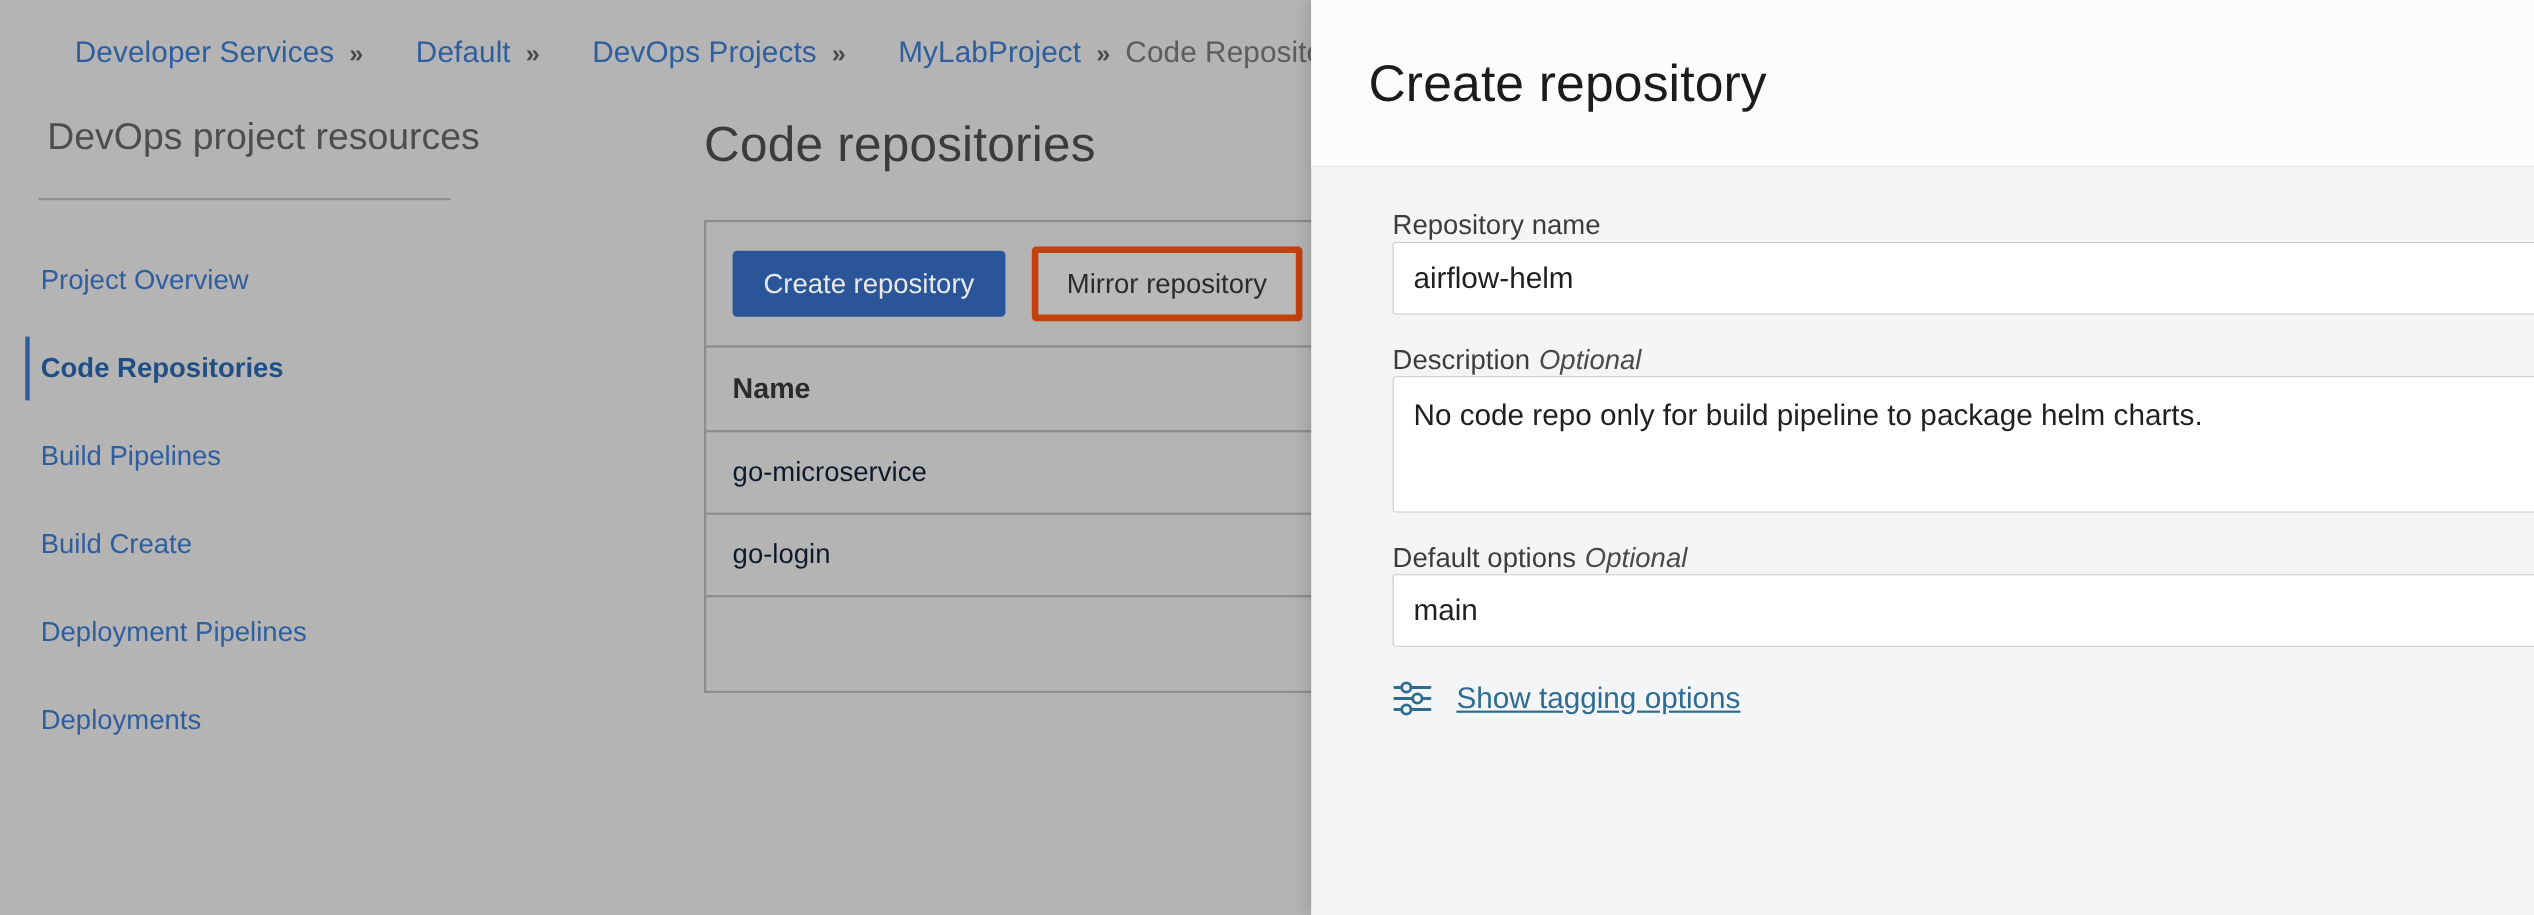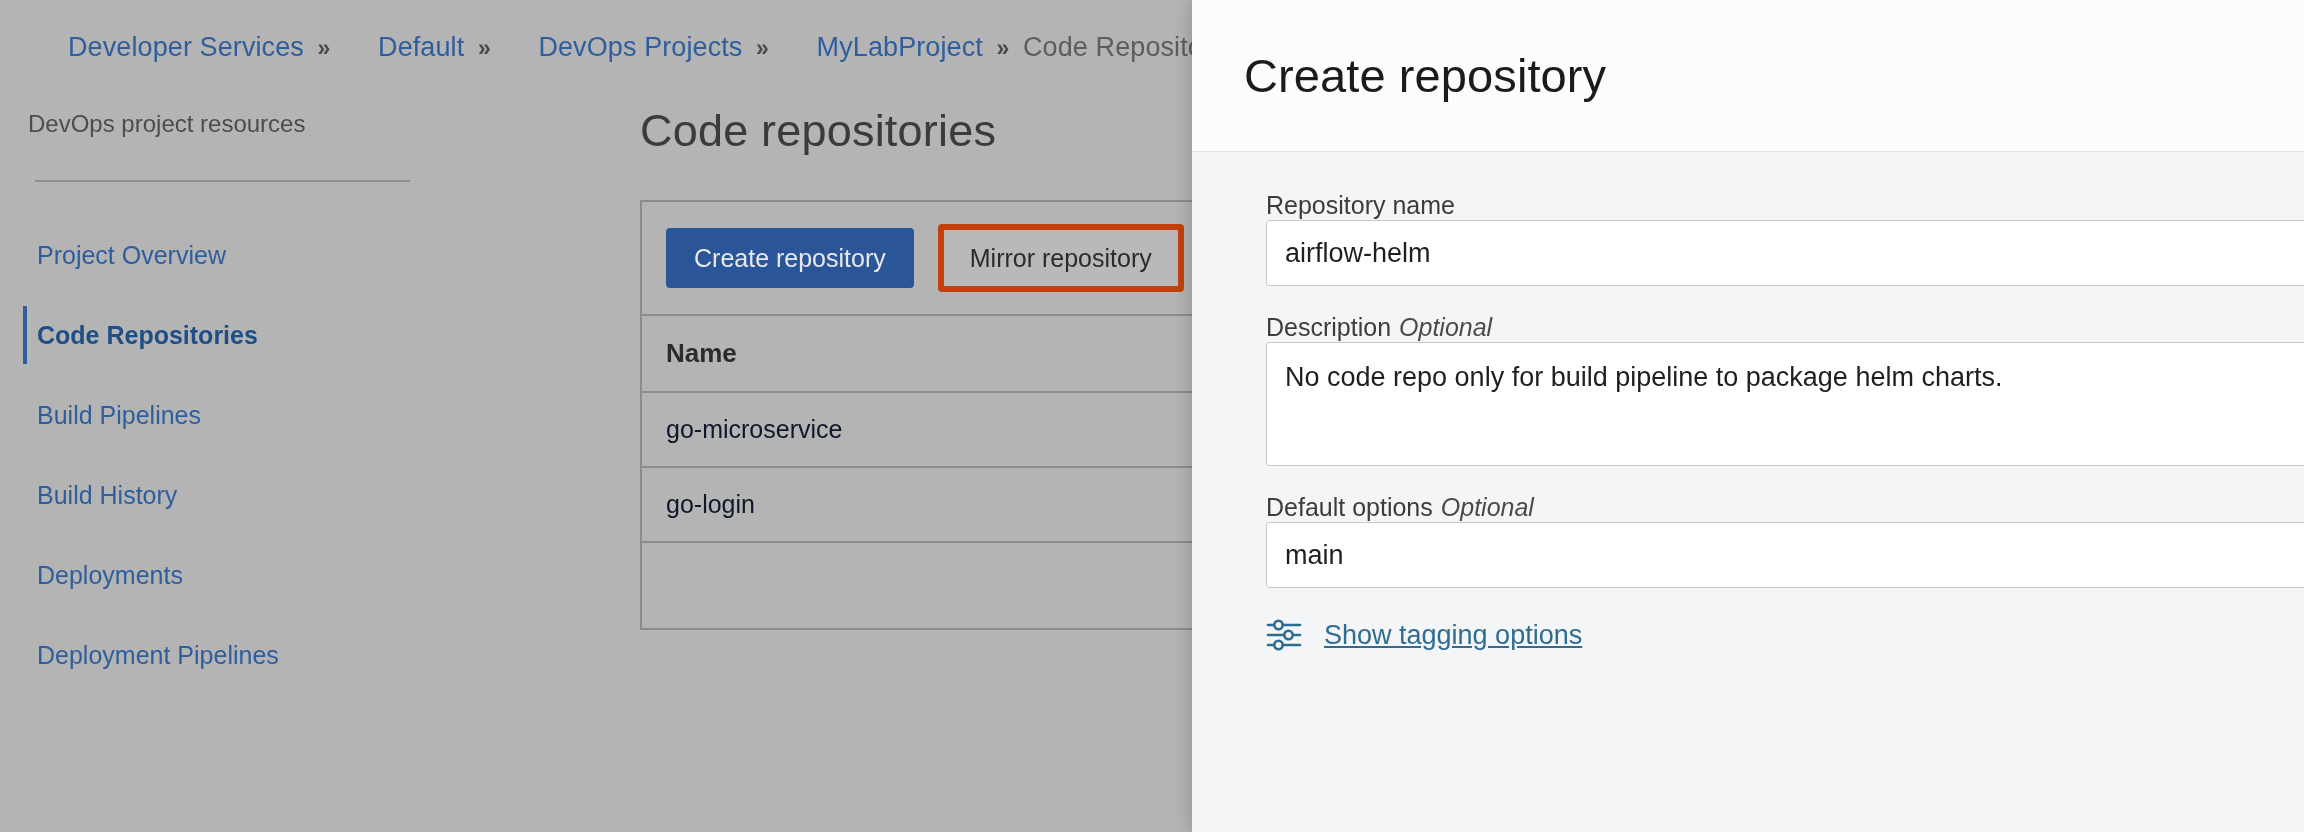--- a/index.html
+++ b/index.html
@@ -51,23 +51,23 @@
   }
 
   
   #sidebar {
     position: absolute;
     left: 0;
     top: 104px;
     width: 440px;
   }
   #sidebar-title {
-    font-size: 24px;
+    font-size: 34px;
     color: #4d4d4d;
-    padding-left: 28px;
+    padding-left: 43px;
     line-height: 40px;
     font-weight: 400;
   }
   #sidebar-divider {
     margin: 36px 30px 0 35px;
     height: 2px;
     background: #8e8e8e;
   }
   #sidebar-nav {
     margin-top: 44px;
@@ -268,27 +268,27 @@
       <li class="nav-item">
         <span>Project Overview</span>
       </li>
       <li class="nav-item active">
         <span>Code Repositories</span>
       </li>
       <li class="nav-item">
         <span>Build Pipelines</span>
       </li>
       <li class="nav-item">
-        <span>Build History</span>
+        <span>Build Create</span>
+      </li>
+      <li class="nav-item">
+        <span>Deployment Pipelines</span>
       </li>
       <li class="nav-item">
         <span>Deployments</span>
-      </li>
-      <li class="nav-item">
-        <span>Deployment Pipelines</span>
       </li>
     </ul>
   </aside>
 
   <section id="main">
     <h1 id="page-title">Code repositories</h1>
 
     <div id="repo-card">
       <div id="repo-toolbar">
         <button class="btn btn-primary">Create repository</button>

